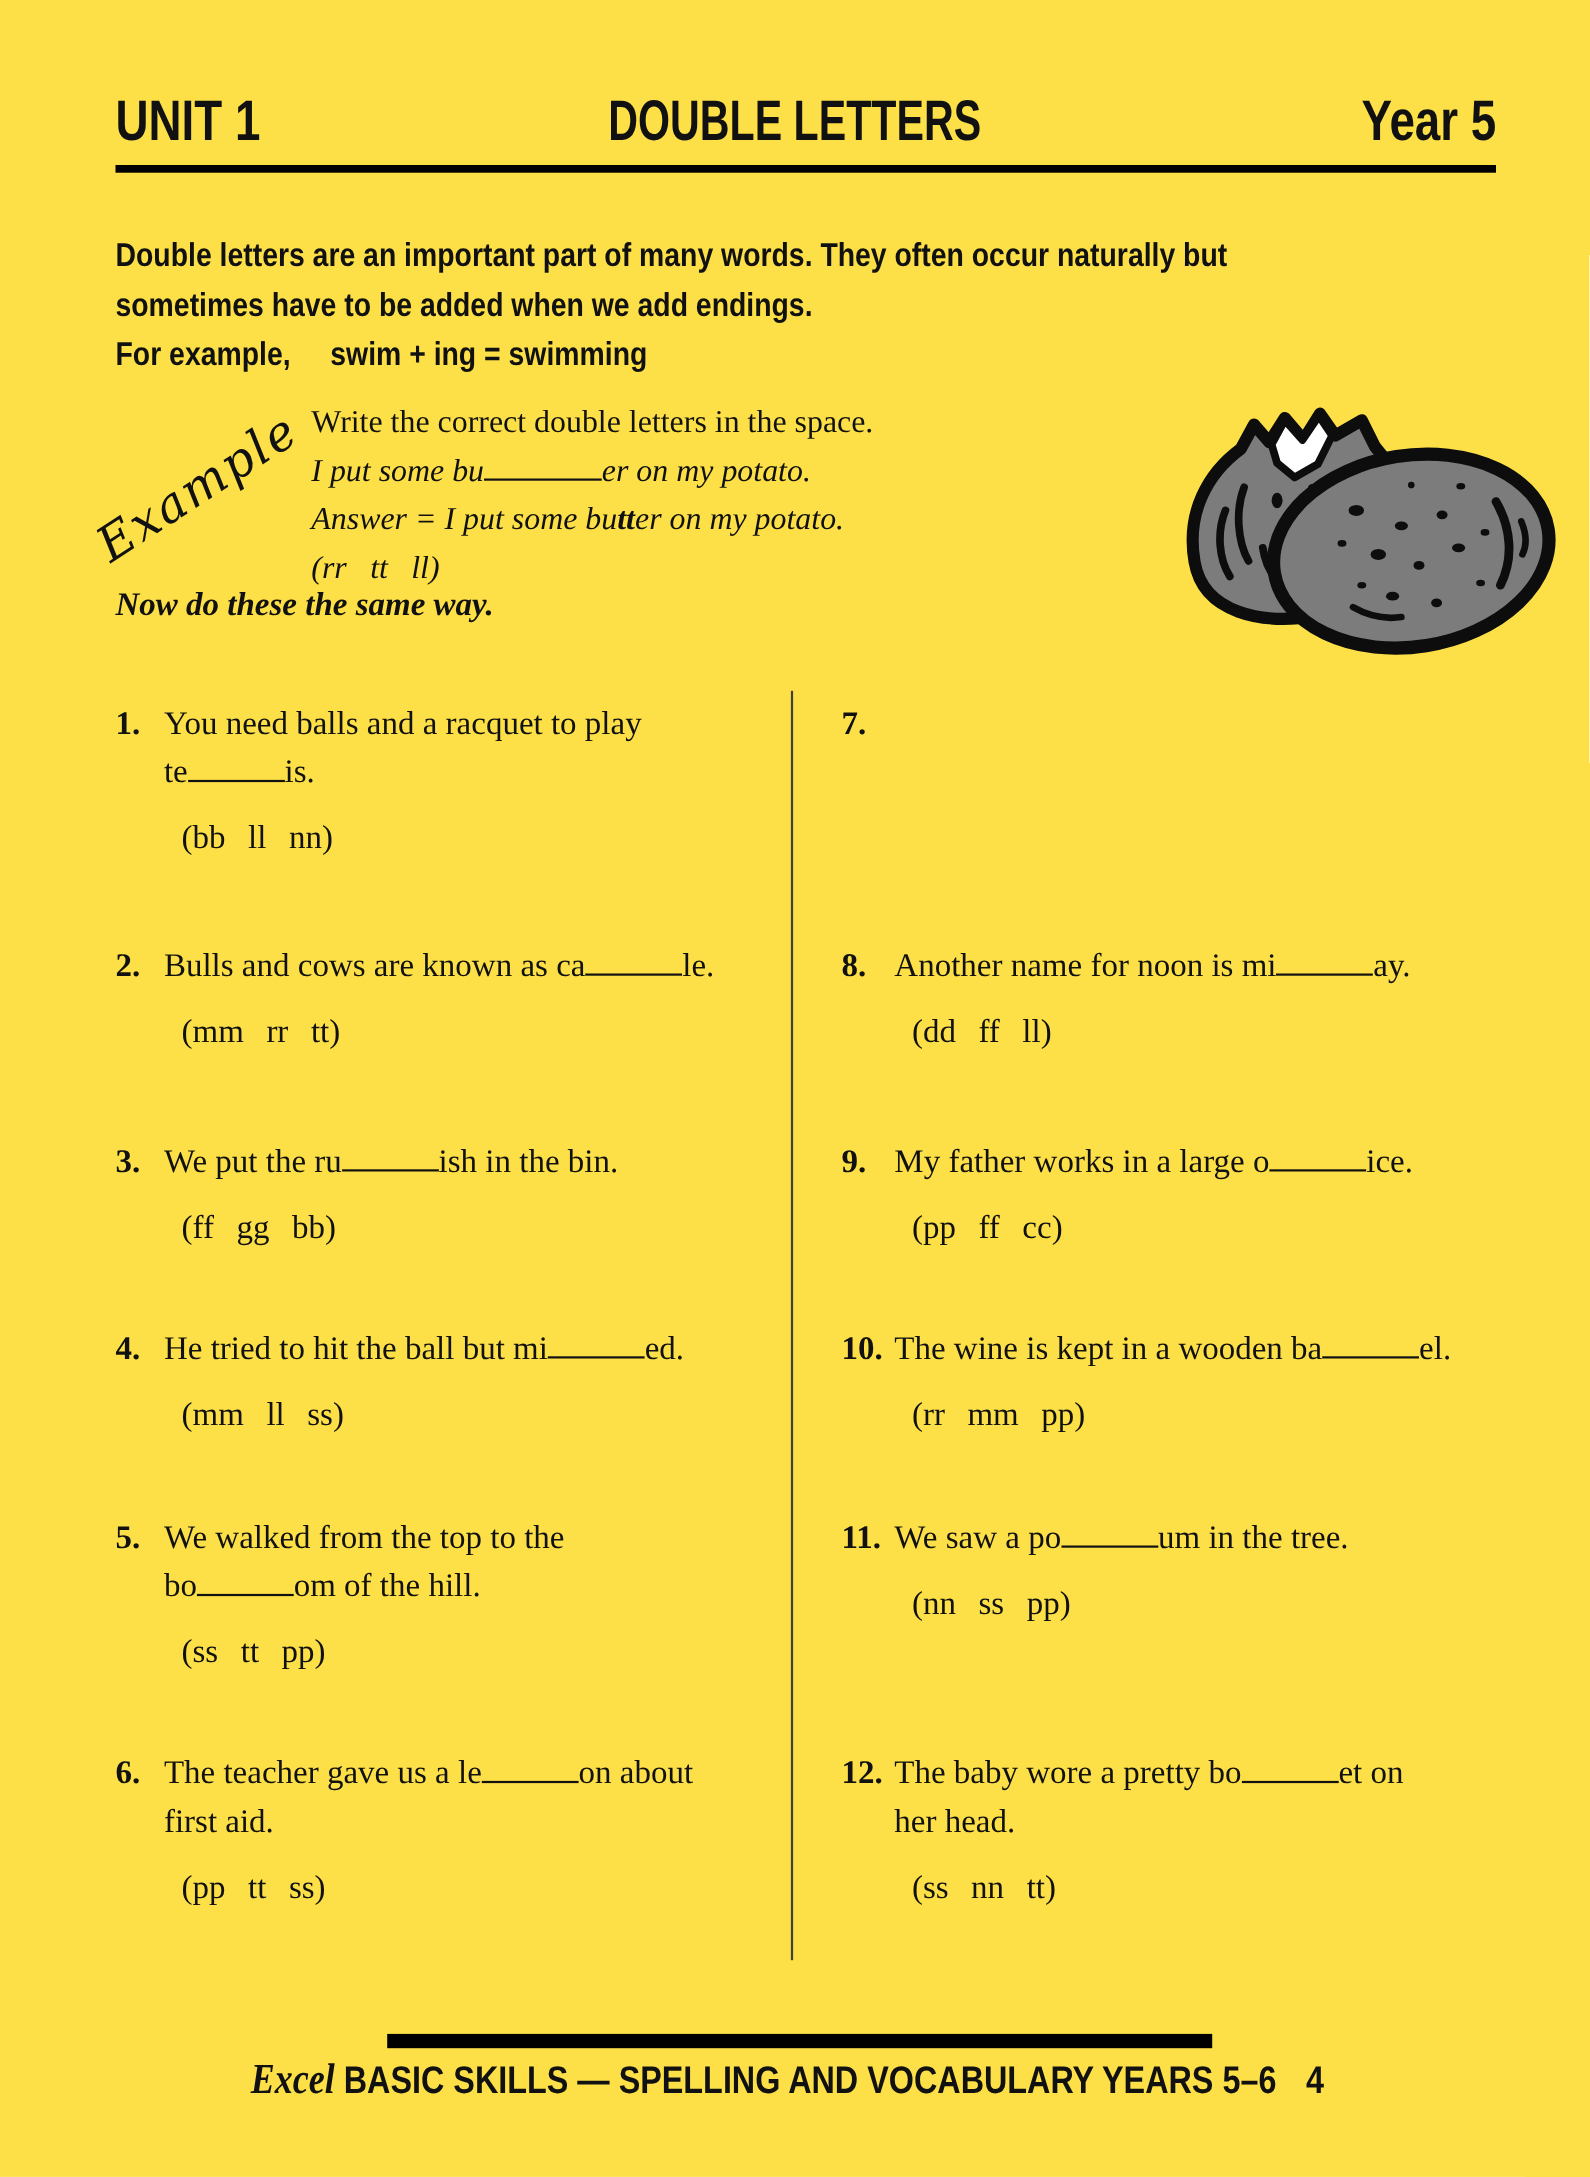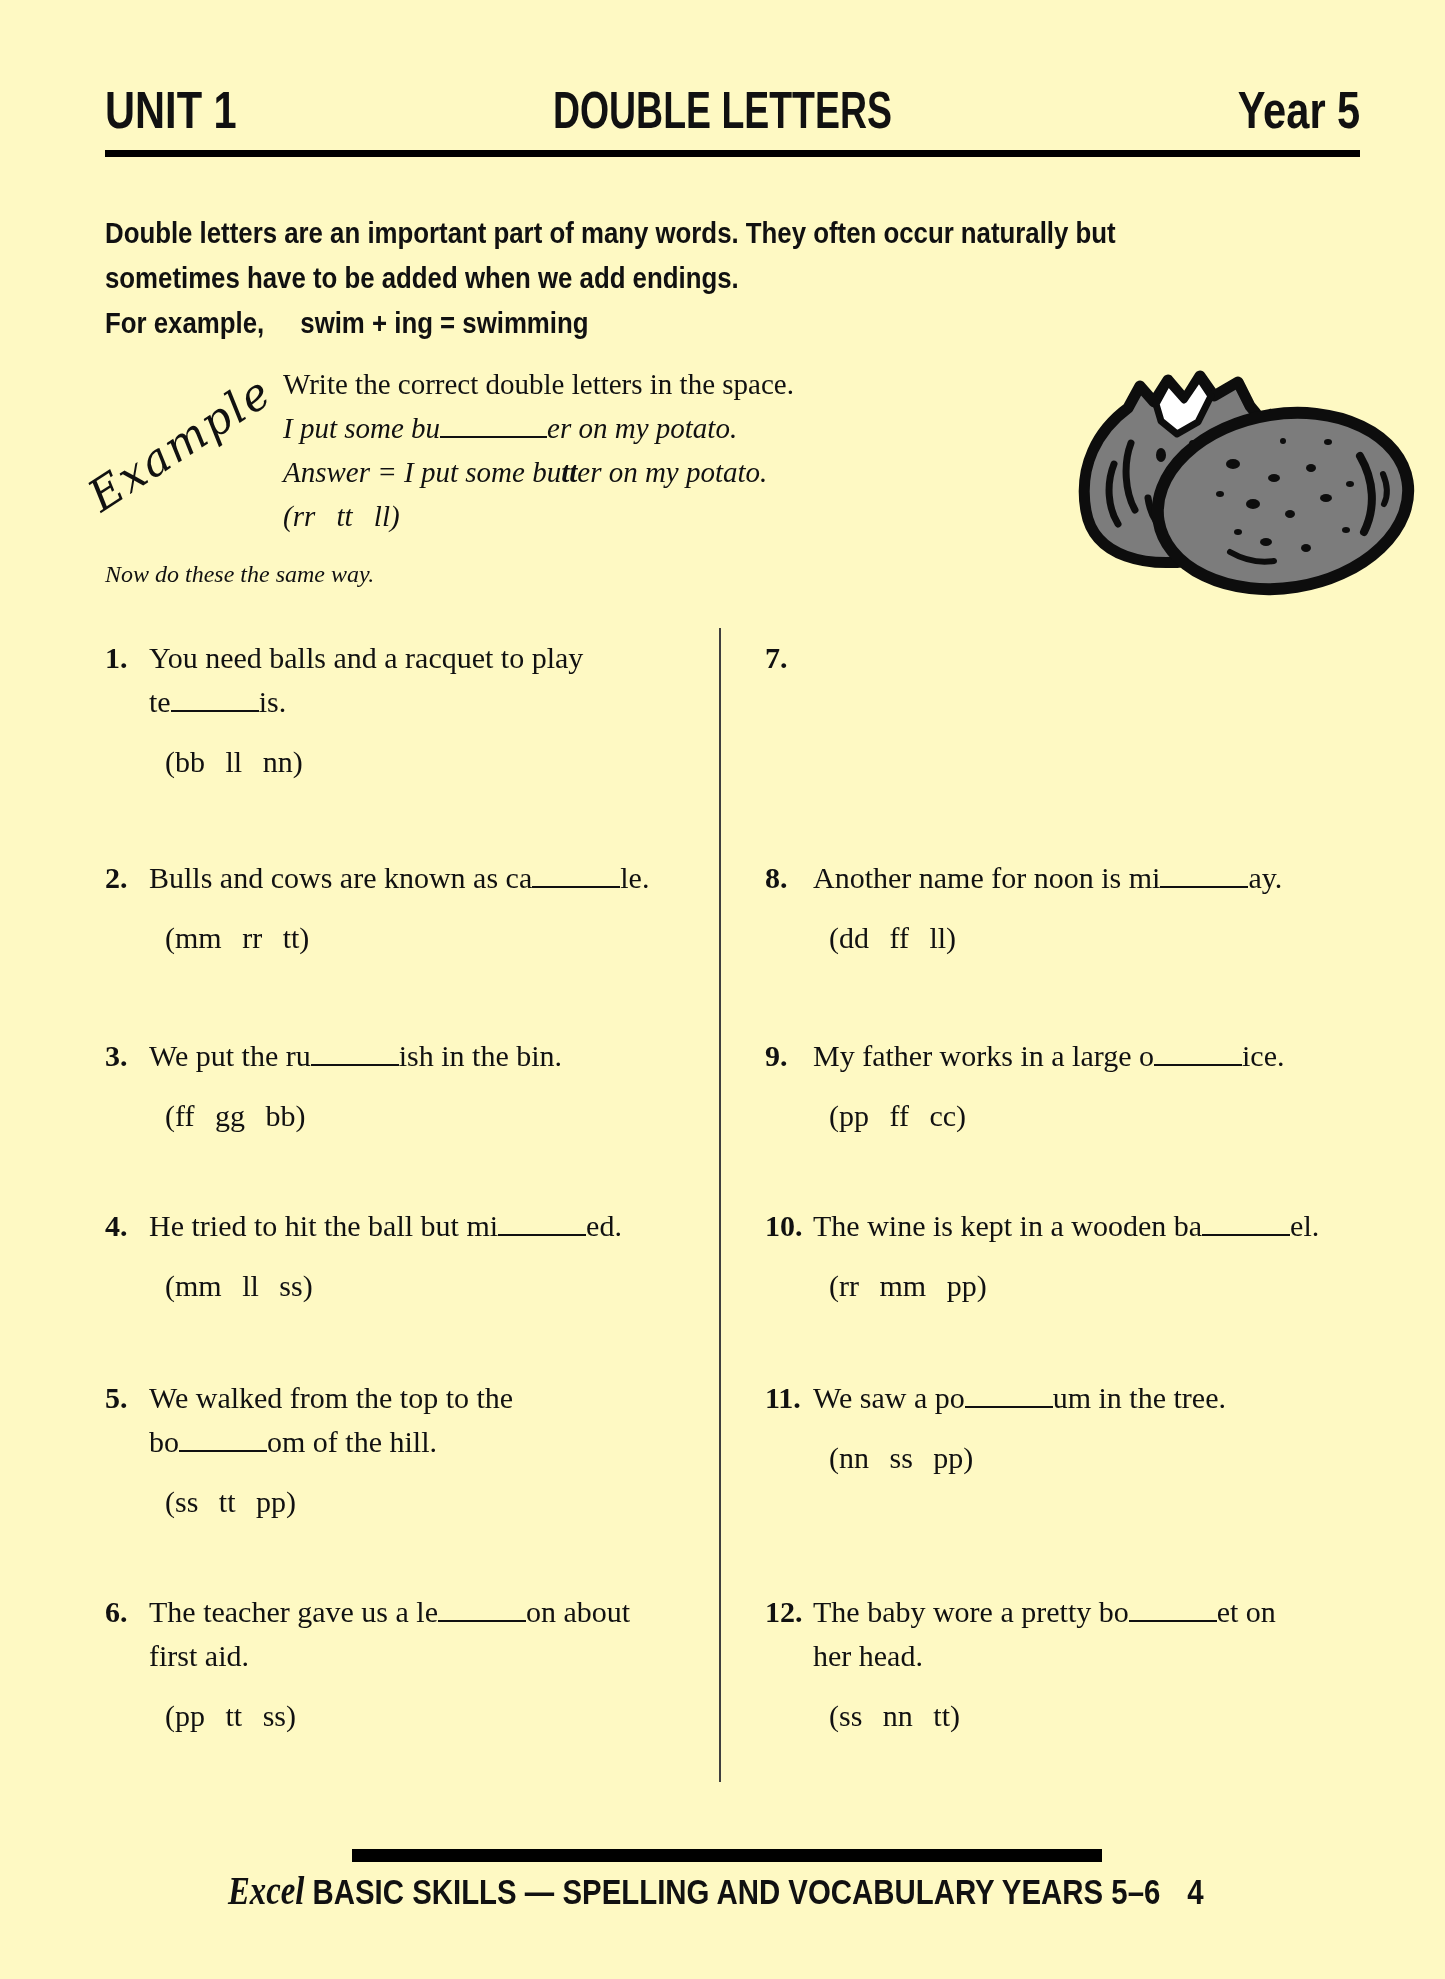--- a/index.html
+++ b/index.html
@@ -1,18 +1,18 @@
 <!DOCTYPE html>
 <html><head>
 <meta charset="utf-8">
 <style>
   html,body { margin:0; padding:0; background:#ffffff; }
   .page {
     position:relative; width:1445px; height:1979px; margin:0 auto;
-    background:#fef9c3; color:#111;
+    background:#fde047; color:#111;
     font-family:"Liberation Serif", serif; overflow:hidden;
   }
 
   
   .hdr-item {
     position:absolute; top:84px; line-height:1;
     font-family:"Liberation Sans", sans-serif; font-weight:bold; font-size:52px;
     white-space:nowrap;
   }
   .hdr-unit  { left:105px; transform:scaleX(0.80); transform-origin:0 0; }
@@ -44,22 +44,22 @@
   .example p { margin:0; }
   .italic { font-style:italic; }
   .bold { font-weight:bold; }
   .blank {
     display:inline-block; width:88px; border-bottom:2px solid #111;
   }
   .blank-ex { width:107px; }
   .ex-opts { word-spacing:14px; white-space:pre; }
 
   .subheading {
-    position:absolute; left:105px; top:552px;
-    font-weight:normal; font-style:italic; font-size:24px; line-height:44px;
+    position:absolute; left:105px; top:528px;
+    font-weight:bold; font-style:italic; font-size:30px; line-height:44px;
   }
 
   
   .divider { position:absolute; left:719px; top:628px; width:2px; height:1154px; background:#3f3f3f; }
 
   .question { position:absolute; display:flex; align-items:flex-start; font-size:30px; line-height:44px; }
   .q-left  { left:105px; width:606px; }
   .q-right { left:765px; width:616px; }
   .qnum { font-weight:bold; flex:0 0 44px; }
   .q-right .qnum { flex:0 0 48px; }

